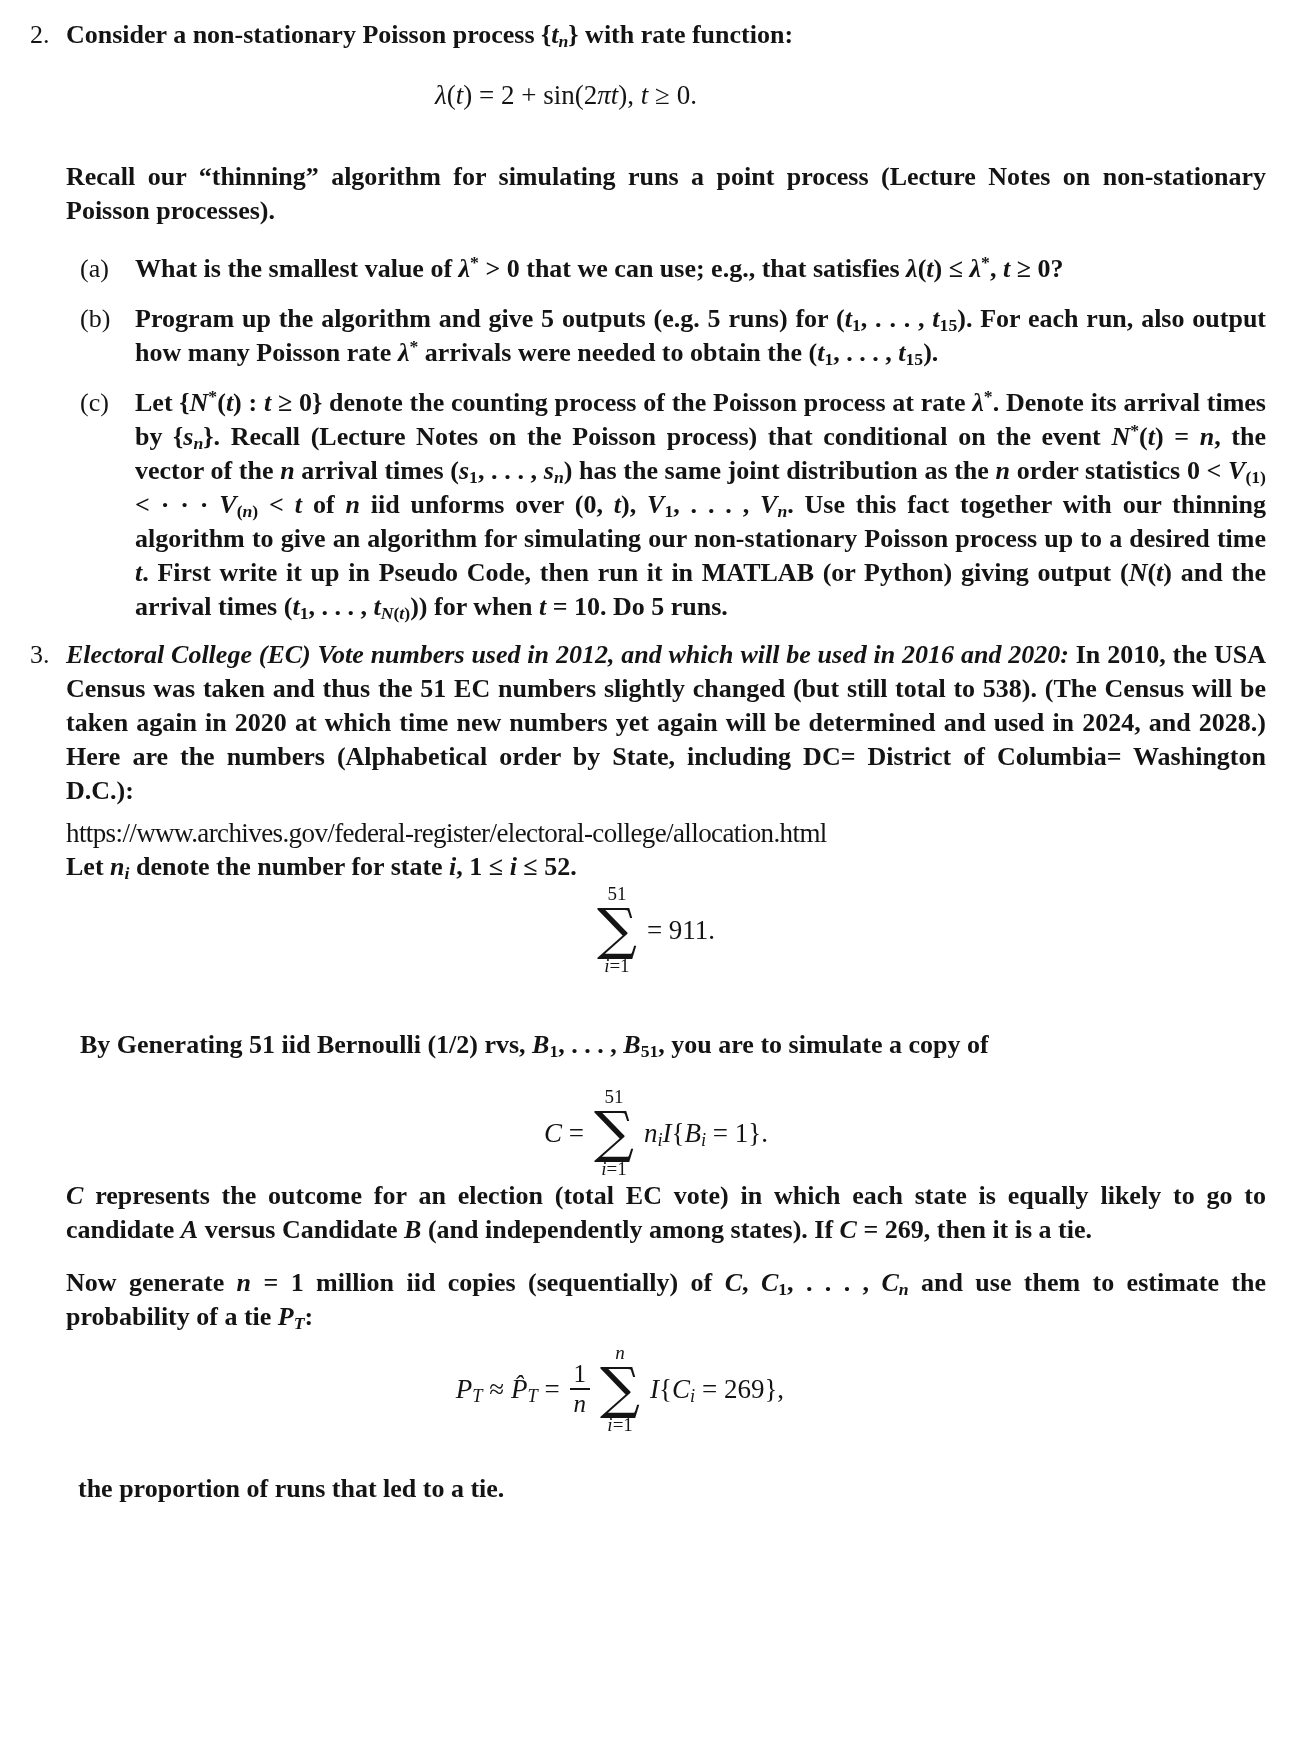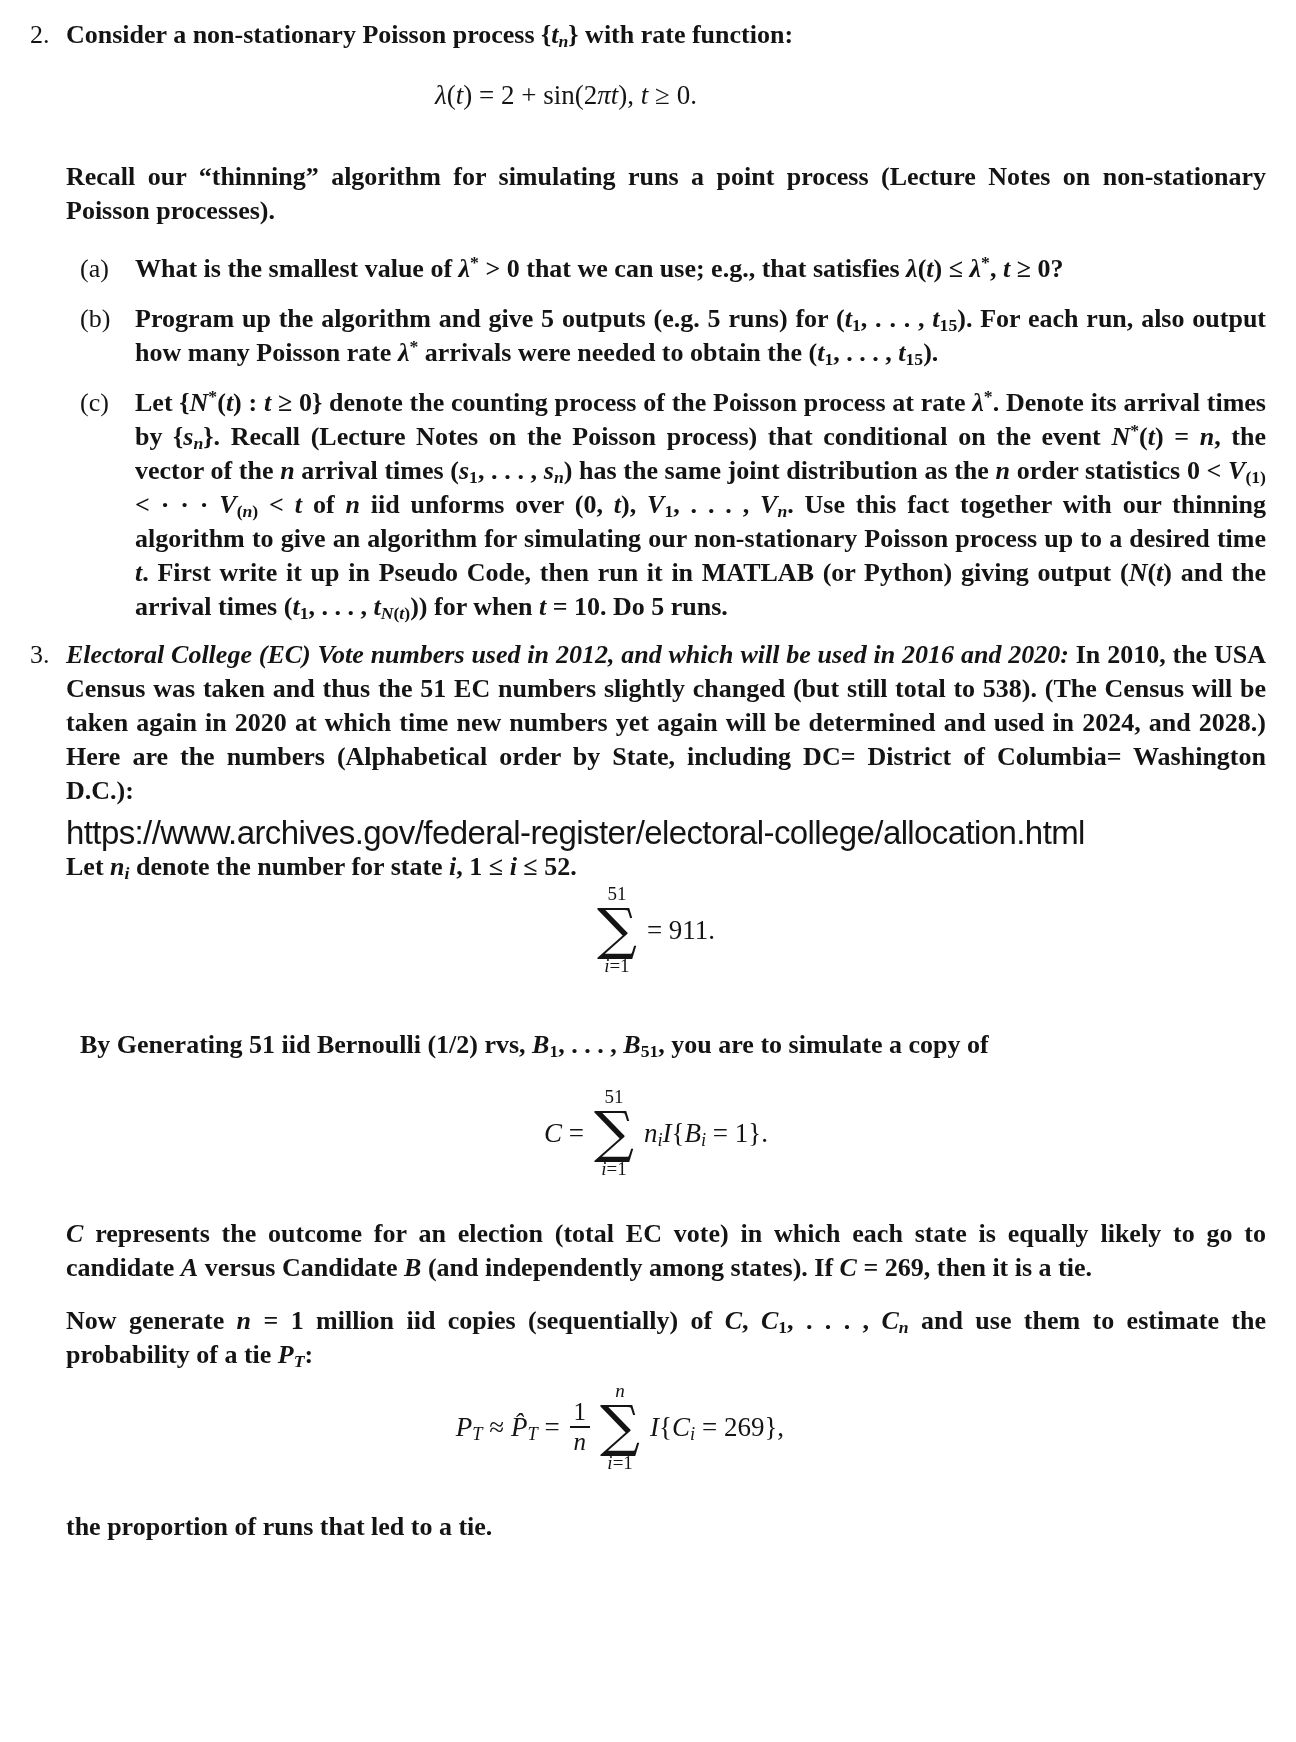--- a/index.html
+++ b/index.html
@@ -45,28 +45,28 @@
   .frac-num { padding: 0 4px; }
   .frac-den { border-top: 2px solid #141414; padding: 0 4px; }
 
   .rate-eq { margin: 26px 0 48px 0; transform: translateX(-100px); }
   .sum-total-eq { margin: 0; transform: translateX(-10px); }
   .copy-eq { margin-top: 25px; transform: translateX(-10px); }
   .estimate-eq { margin-top: 9px; transform: translateX(-46px); }
 
   .prob3 { margin-top: 14px; }
   .url-line {
-    font-family: Liberation Sans, sans-serif;
-    font-size: 33px; line-height: 34px; white-space: nowrap; margin-top: 8px;
+    font-family: Liberation Serif, serif;
+    font-size: 27px; line-height: 34px; white-space: nowrap; margin-top: 8px;
     letter-spacing: -0.6px;
   }
   .bernoulli { margin-top: 52px; text-indent: 14px; }
-  .outcome { margin-top: 38px; }
+  .outcome { }
   .generate { margin-top: 19px; }
-  .closing { margin-top: 37px; }
+  .closing { margin-top: 37px; margin-left: 12px; }
 </style>
 </head>
 <body>
 
 <div class="page">
 
   <section class="prob">
     <span class="prob-label">2.</span>
     <div class="prob-body">
       <p class="para">Consider a non-stationary Poisson process {<i>t</i><sub><i>n</i></sub>} with rate function:</p>

